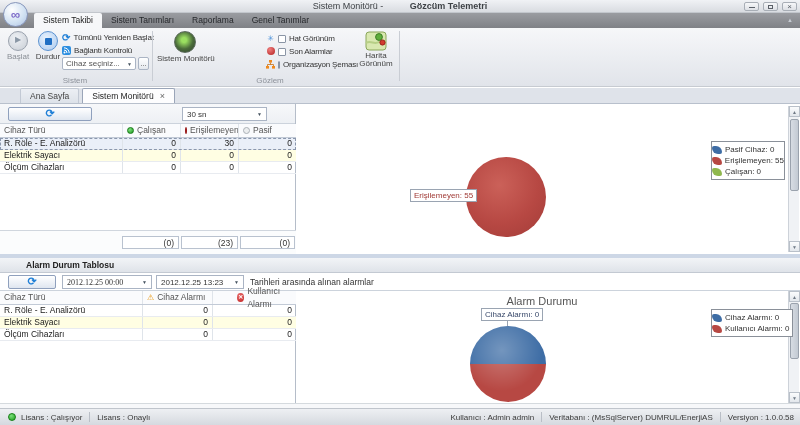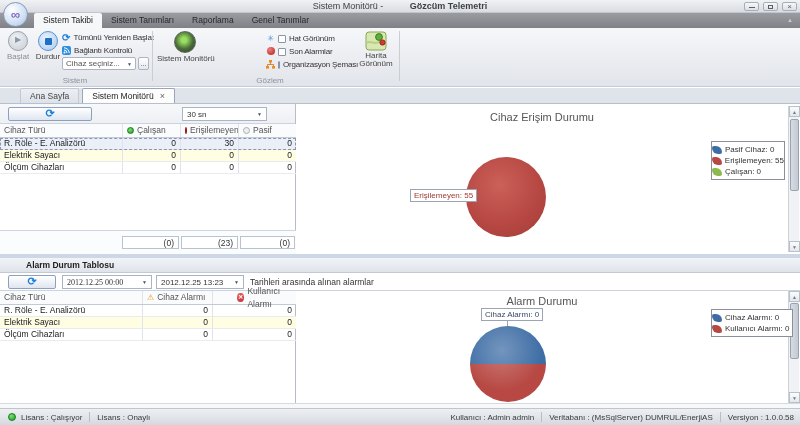--- a/index.html
+++ b/index.html
@@ -315,21 +315,20 @@
   </div>
 
   <div class="footerband">
     <div class="totbox" style="left:122px; width:57px;">(0)</div>
     <div class="totbox" style="left:181px; width:57px;">(23)</div>
     <div class="totbox" style="left:240px; width:55px;">(0)</div>
   </div>
 </div>
 
 <div class="abs chartpanel" style="left:297px; top:104px; width:503px; height:150px;">
-  <div class="chart-title" style="top:7px; width:490px;">Cihaz Erişim Durumu</div>
   <div class="leader" style="left:160px; top:92px; width:50px; height:1px;"></div>
   <div class="callout" style="left:113px; top:85px; color:#a03a35;">Erişilemeyen: 55</div>
   <div class="pie pie-red" style="left:169px; top:53px; width:80px; height:80px;"></div>
   <div class="legend" style="left:414px; top:37px; width:74px;">
     <div class="legitem">
         <span class="fan" style="background:#3e6da5;"></span>
         <span>Pasif Cihaz: 0</span>
       </div>
     <div class="legitem">
         <span class="fan" style="background:#b74843;"></span>

